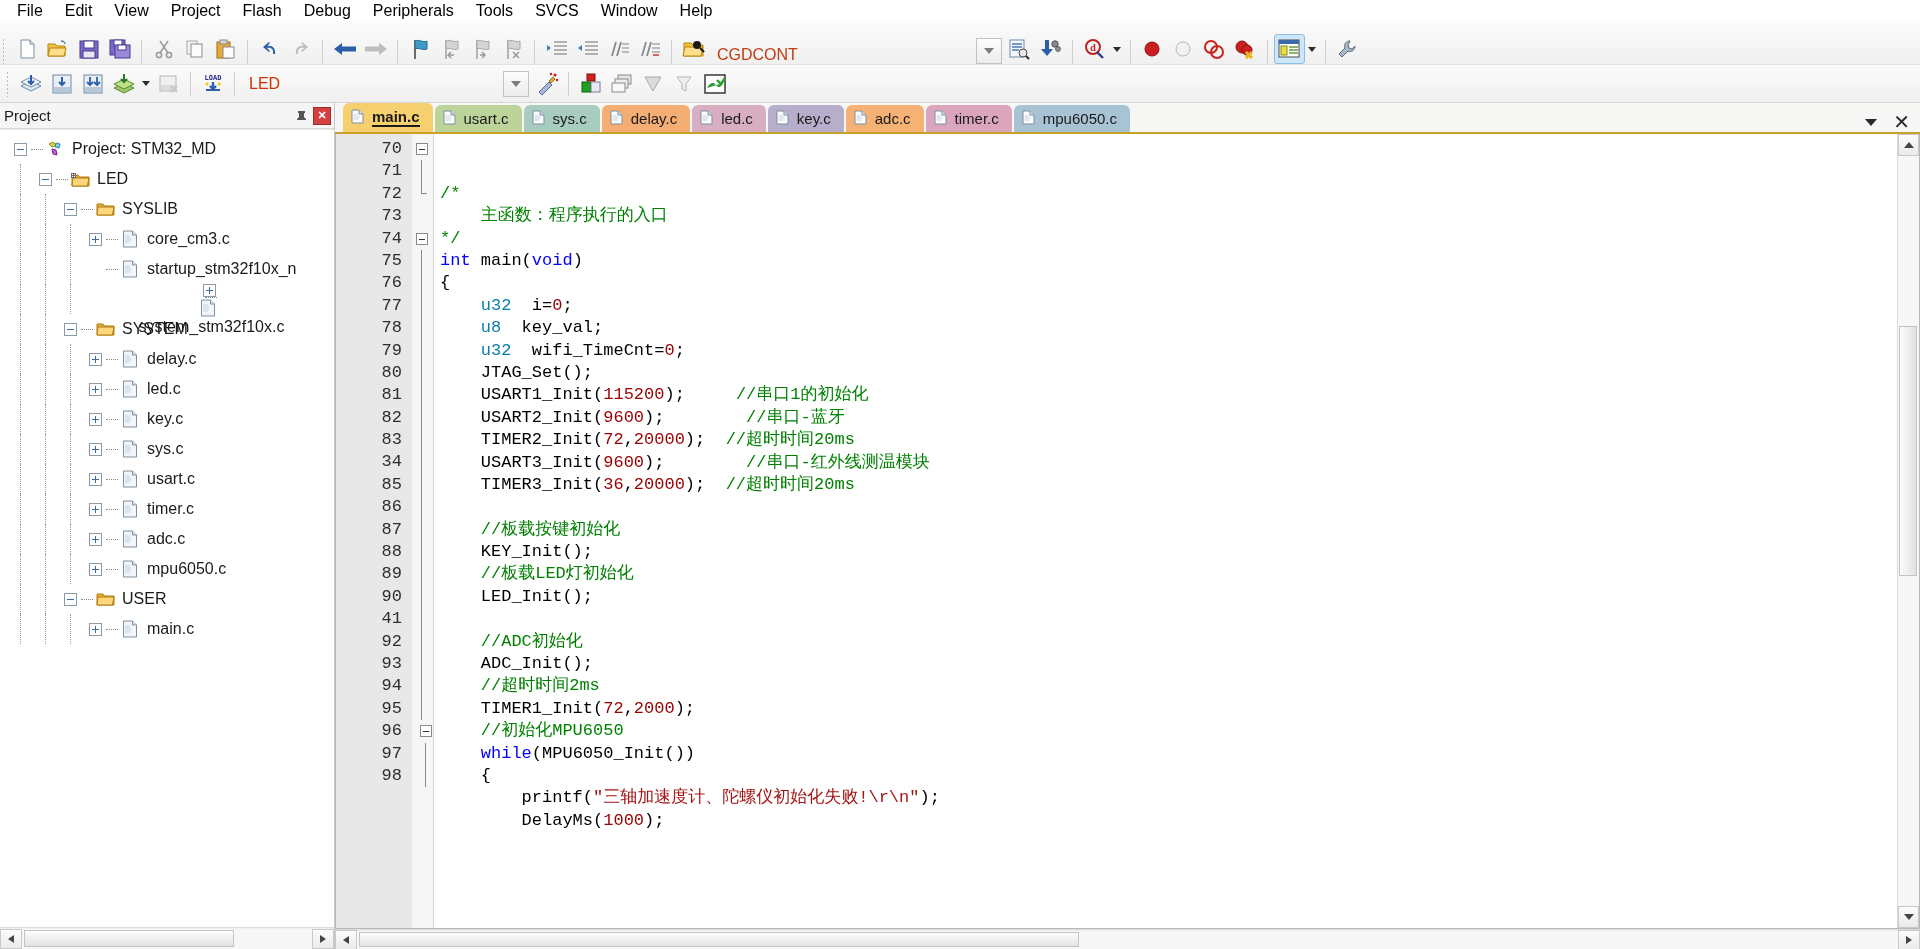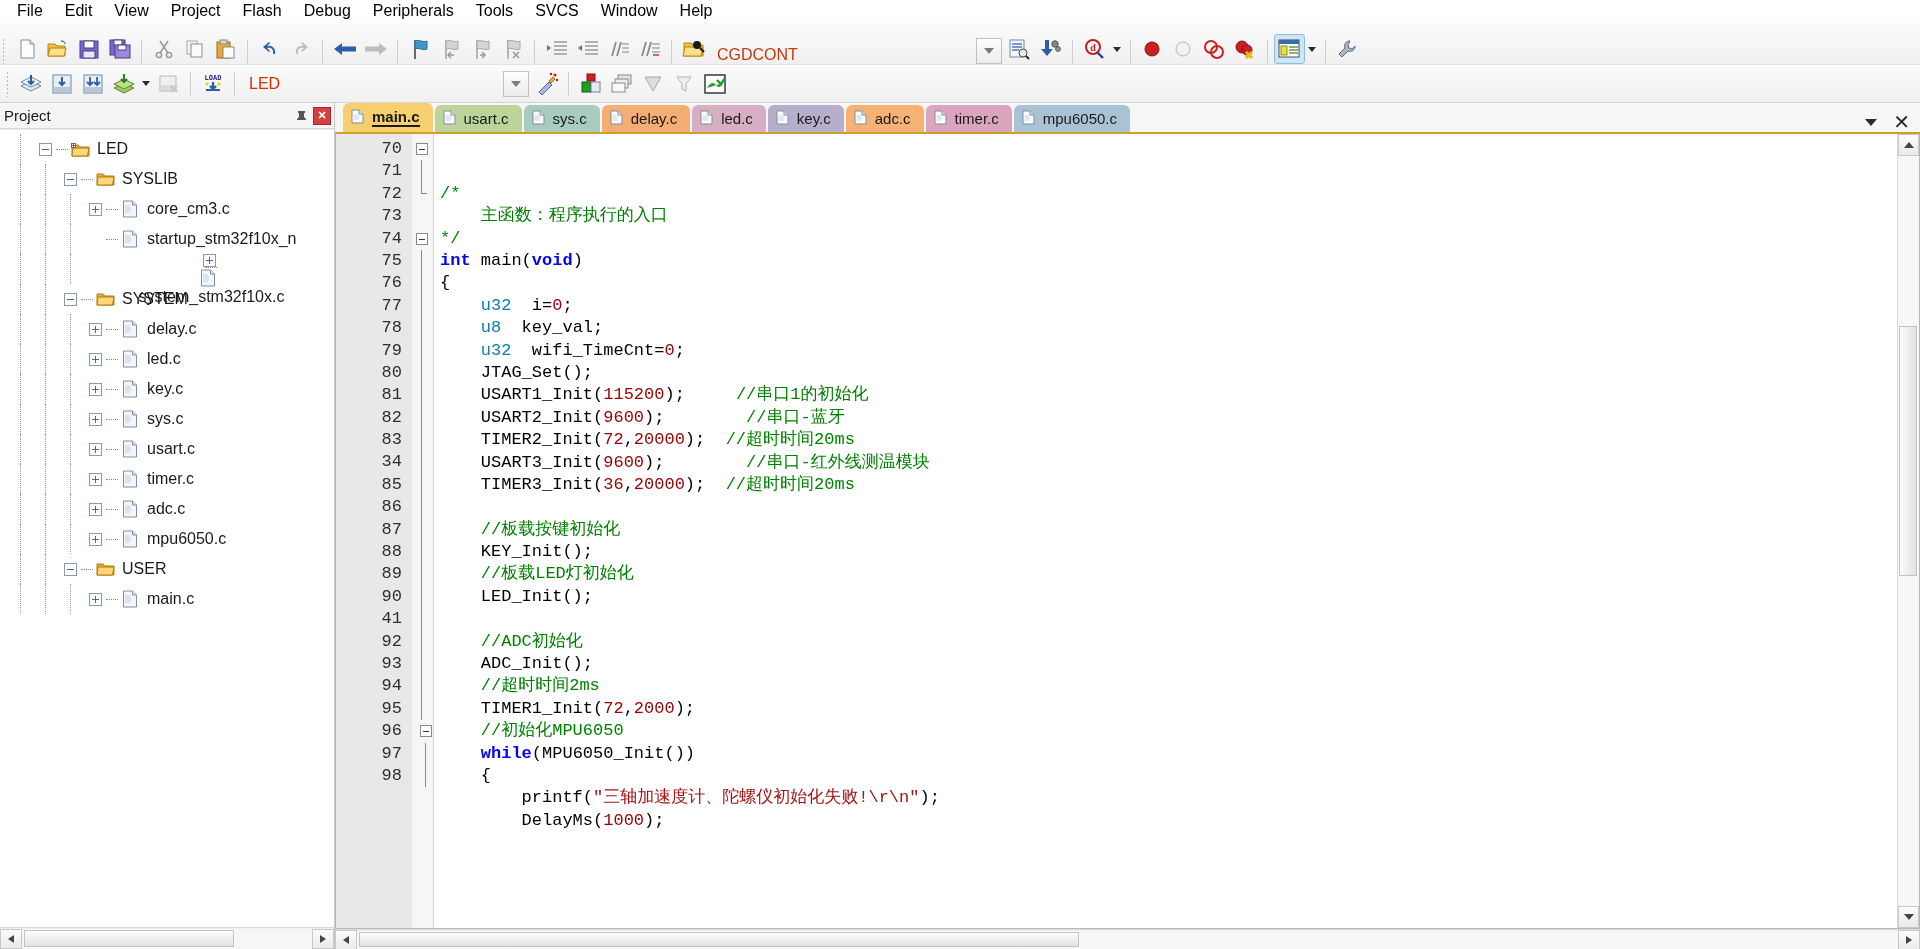--- a/index.html
+++ b/index.html
@@ -346,21 +346,21 @@
   .foldline {
     position: absolute; left: 9px; top: 0; bottom: 0;
     border-left: 1px solid #8a8a8a;
   }
   .foldend {
     position: absolute; left: 9px; top: 0; height: 11px;
     border-left: 1px solid #8a8a8a;
     width: 6px; border-bottom: 1px solid #8a8a8a;
   }
   .cline { height: 22.4px; line-height: 22.4px; }
-  .kw  { color: #0000ff; font-weight: bold; }
+  .kw  { color: #0000ff; }
   .typ { color: #0b7ea8; }
   .cm  { color: #008000; }
   .num { color: #990000; }
   .str { color: #a31515; }
   .fn  { color: #000000; }
 
   
   .vscroll {
     width: 22px; flex: 0 0 22px;
     background: #f2f2f2;
@@ -767,20 +767,32 @@
         <div class="pin-btn">
           <svg width="13" height="13" viewBox="0 0 13 13">
               <path d="M3 2h7v2H9v4l2 2v1H2v-1l2-2V4H3z" fill="#555"></path>
             </svg>
         </div>
         <div class="close-btn">✕</div>
       </div>
 
       <div class="tree-wrap">
         <div id="tree-body">
+            <div class="tnode" style="padding-left: 14px;">
+              <span class="expander"></span>
+              <span class="dots"></span>
+              <span class="ic">
+                <svg width="19" height="18" viewBox="0 0 19 18">
+                  <path d="M3 4l4-2 3 3-4 2z" fill="#e8d040" stroke="#9a8a10"></path>
+                  <path d="M10 3l4 1-1 4-4-1z" fill="#7ad0e8" stroke="#2a8aa8"></path>
+                  <path d="M6 9l4 1 1 5-4-1z" fill="#c060d0" stroke="#802090"></path>
+                </svg>
+              </span>
+              <span class="tlabel">Project: STM32_MD</span>
+            </div>
             <div class="tnode" style="padding-left: 39px;">
               <div class="vline" style="left: 20px;"></div>
               <span class="expander"></span>
               <span class="dots"></span>
               <span class="ic">
                 <svg width="20" height="17" viewBox="0 0 20 17">
                   <path d="M2 4h6l1.6 2H19v9H2z" fill="#e8a93b" stroke="#b07d10"></path>
                   <path d="M3 7h16l-1.6 8H2z" fill="#ffd77a" stroke="#b07d10"></path>
                   <path d="M1 2h5v5H1z" fill="#6a6a6a"></path>
                   <path d="M2 3h1v1H2zM4 3h1v1H4zM2 5h1v1H2zM4 5h1v1H4z" fill="#fff"></path>

